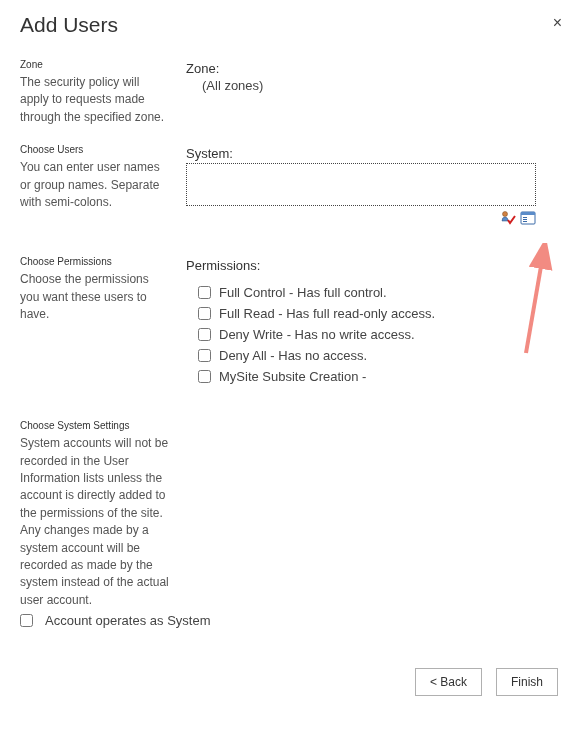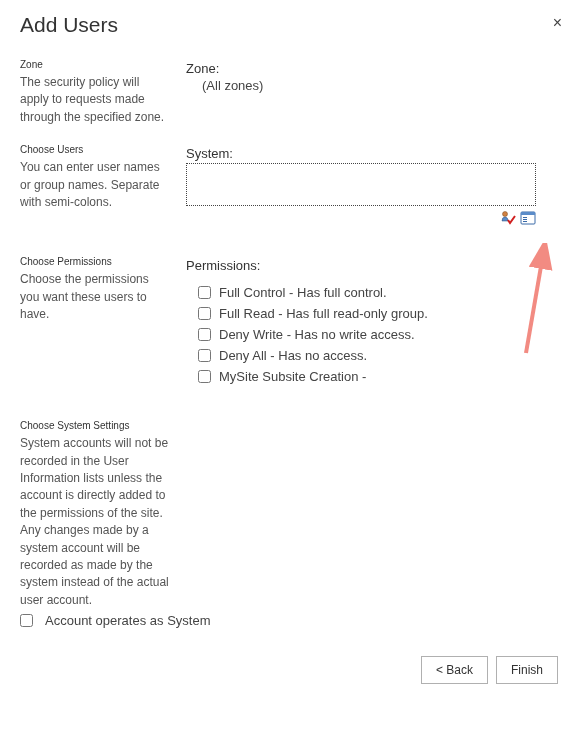--- a/index.html
+++ b/index.html
@@ -111,24 +111,24 @@
       gap: 12px;
       margin-top: 2px;
     }
     .system-row input[type="checkbox"] {
       width: 13px;
       height: 13px;
       margin: 0;
     }
     .footer {
       position: absolute;
-      bottom: 48px;
+      bottom: 36px;
       right: 18px;
       display: flex;
-      gap: 8px;
+      gap: 14px;
     }
     .btn {
       min-width: 62px;
       padding: 6px 14px;
       border: 1px solid #b0b0b0;
       background: #fff;
       font-family: inherit;
       font-size: 12px;
       cursor: pointer;
       color: #333;
@@ -194,21 +194,21 @@
   </div>
   <div class="right">
     <div class="field-label">Permissions:</div>
     <div class="perm-list">
       <label class="perm-item">
         <input type="checkbox" style="">
         <span>Full Control - Has full control.</span>
       </label>
       <label class="perm-item">
         <input type="checkbox" style="">
-        <span>Full Read - Has full read-only group.</span>
+        <span>Full Read - Has full read-only access.</span>
       </label>
       <label class="perm-item">
         <input type="checkbox" style="">
         <span>Deny Write - Has no write access.</span>
       </label>
       <label class="perm-item">
         <input type="checkbox" style="">
         <span>Deny All - Has no access.</span>
       </label>
       <label class="perm-item">

